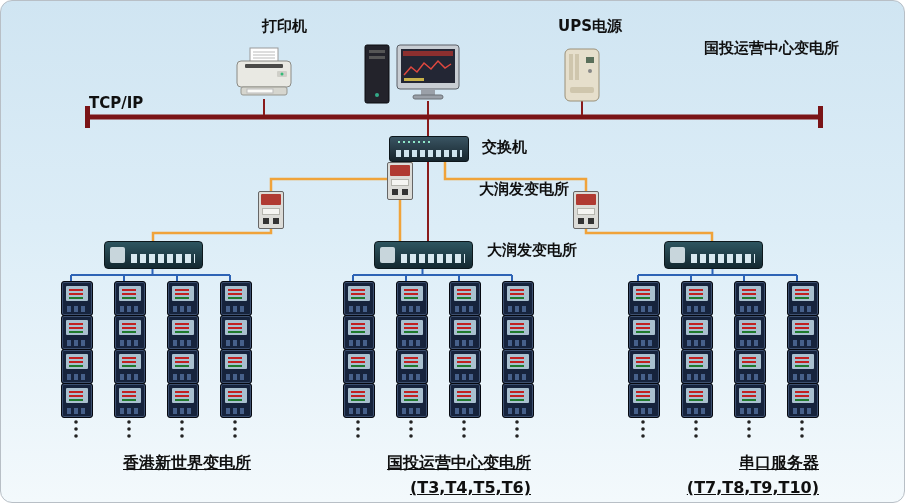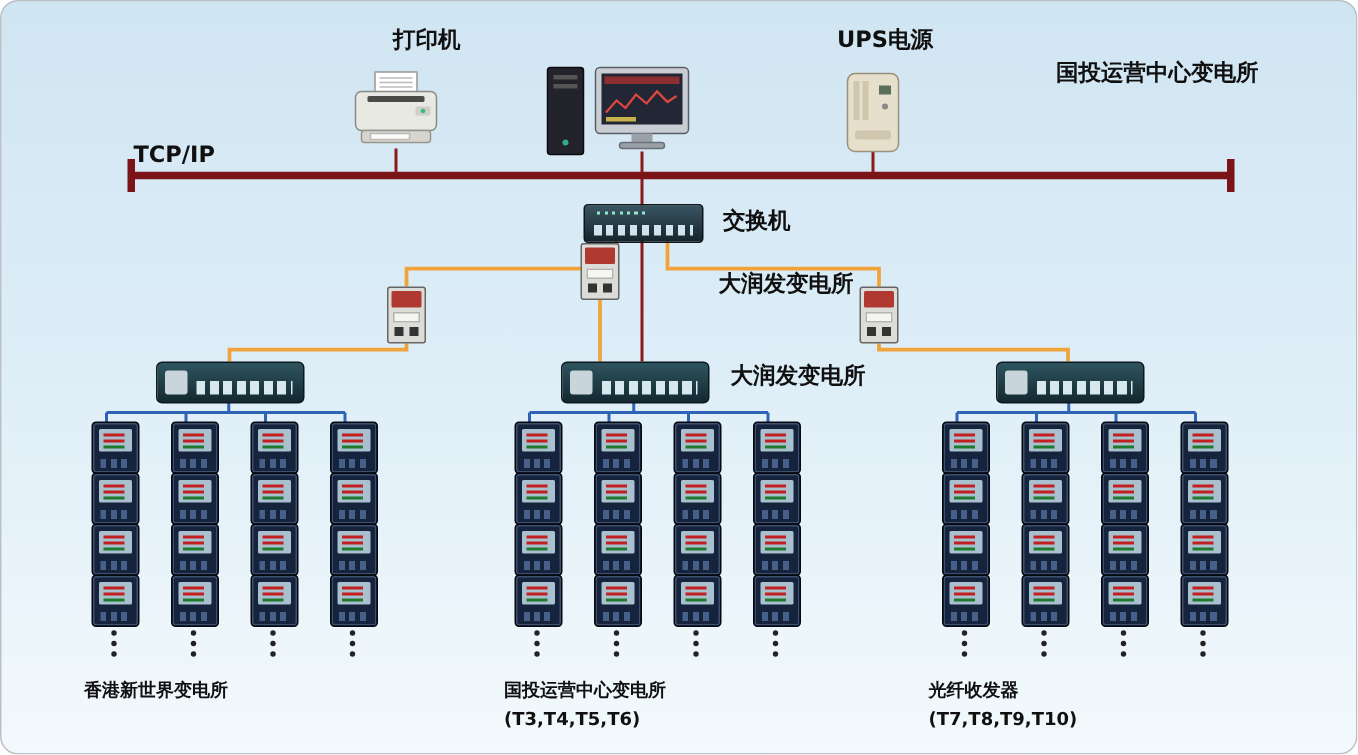--- a/index.html
+++ b/index.html
@@ -15,21 +15,21 @@
   .wires{position:absolute;left:0;top:0;z-index:1;}
   .bus{stroke:var(--c-bus);stroke-width:5;}
   .bus-cap{fill:var(--c-bus);}
   .red-line{stroke:var(--c-red);stroke-width:2;fill:none;}
   .orange-line{stroke:var(--c-orange);stroke-width:2.5;fill:none;}
   .blue-line{stroke:var(--c-blue);stroke-width:2;fill:none;}
   .dot{fill:var(--c-dot);}
   .lbl{position:absolute;font-weight:bold;font-size:15px;color:#101010;z-index:3;white-space:nowrap;}
   .lbl.center{text-align:right;}
   .room{line-height:1.5;text-align:center;}
-  .group-label{position:absolute;top:450px;z-index:3;text-align:left;font-weight:bold;font-size:12px;color:#101010;line-height:1.55;}
+  .group-label{position:absolute;top:450px;z-index:3;text-align:right;font-weight:bold;font-size:16px;color:#101010;line-height:1.55;text-decoration:underline;}
   .device{position:absolute;z-index:2;}
   
   .switch-device{width:78px;height:24px;background:linear-gradient(#3a5462,#16252d);border:1px solid #0d161b;border-radius:3px;}
   .switch-device::before{content:"";position:absolute;left:8px;top:4px;width:34px;height:2px;background:repeating-linear-gradient(90deg,#8fe8c8 0 2px,rgba(0,0,0,0) 2px 5px);}
   .switch-device::after{content:"";position:absolute;left:6px;right:6px;bottom:4px;height:7px;background:repeating-linear-gradient(90deg,#cfe4ee 0 5px,rgba(0,0,0,0) 5px 8px);}
   
   .serial-server{width:97px;height:26px;background:linear-gradient(#2e5560,#132830);border:1px solid #0c181d;border-radius:4px;}
   .serial-server::before{content:"";position:absolute;left:5px;top:5px;width:15px;height:16px;background:#c8d6dc;border-radius:2px;}
   .serial-server::after{content:"";position:absolute;left:26px;right:7px;bottom:5px;height:9px;background:repeating-linear-gradient(90deg,#d8e8ef 0 6px,rgba(0,0,0,0) 6px 9px);}
   
@@ -389,17 +389,17 @@
     </div>
 
   <div class="group-label" style="left:55px;width:195px">
     <div>香港新世界变电所</div>
   </div>
   <div class="group-label" style="left:335px;width:195px">
     <div>国投运营中心变电所</div>
     <div>(T3,T4,T5,T6)</div>
   </div>
   <div class="group-label" style="left:618px;width:200px">
-    <div>光纤收发器</div>
+    <div>串口服务器</div>
     <div>(T7,T8,T9,T10)</div>
   </div>
 
 </div>
 
 </body></html>

